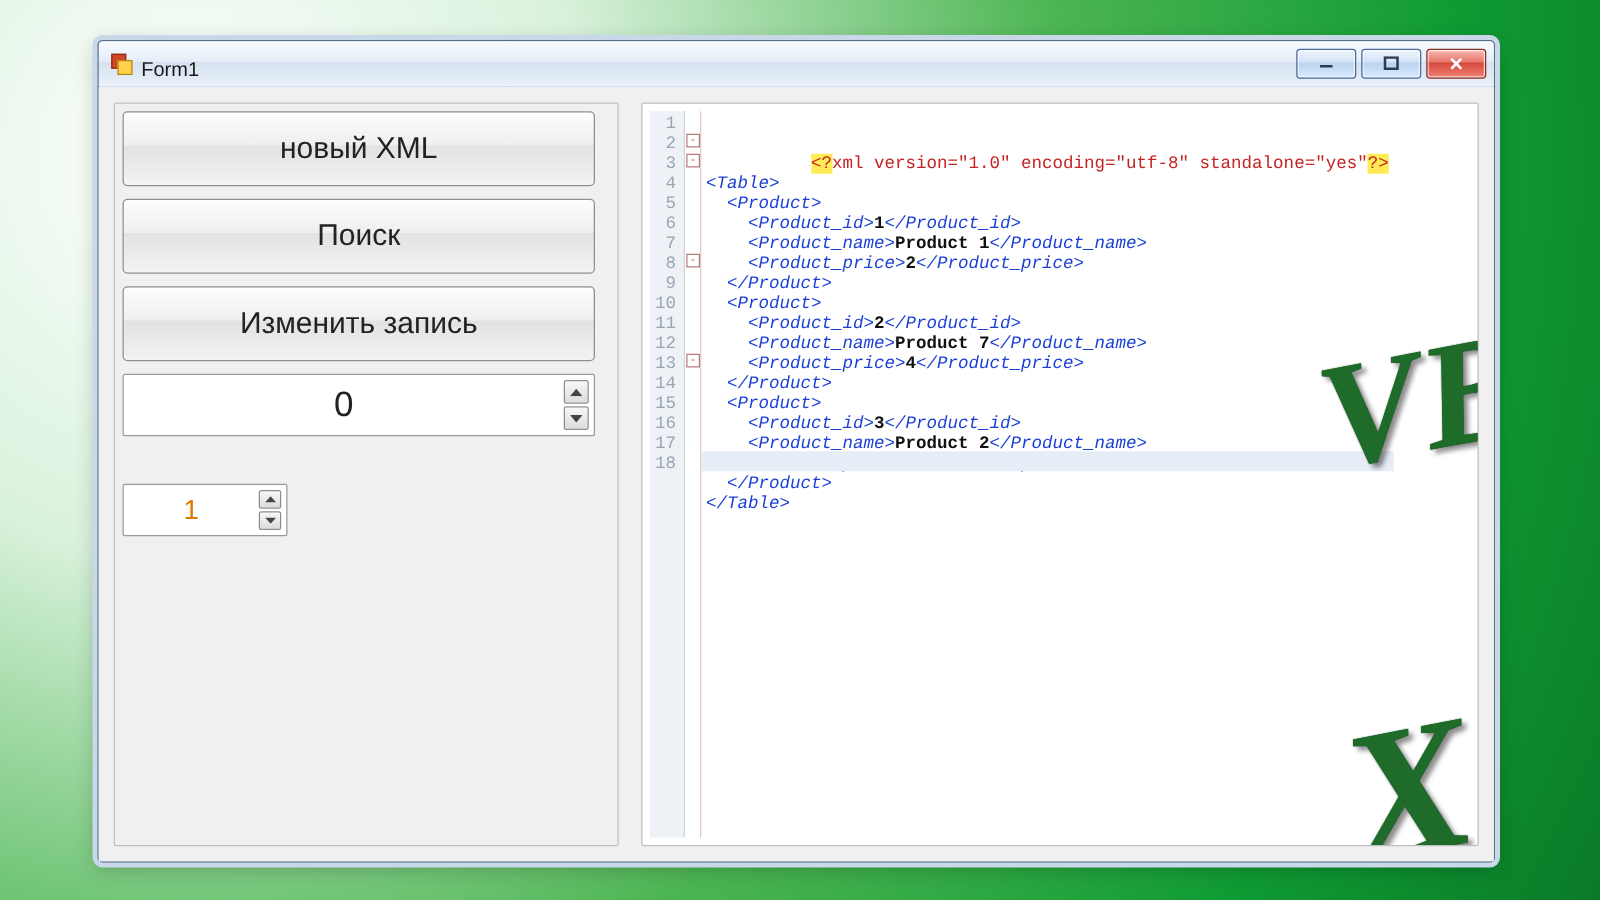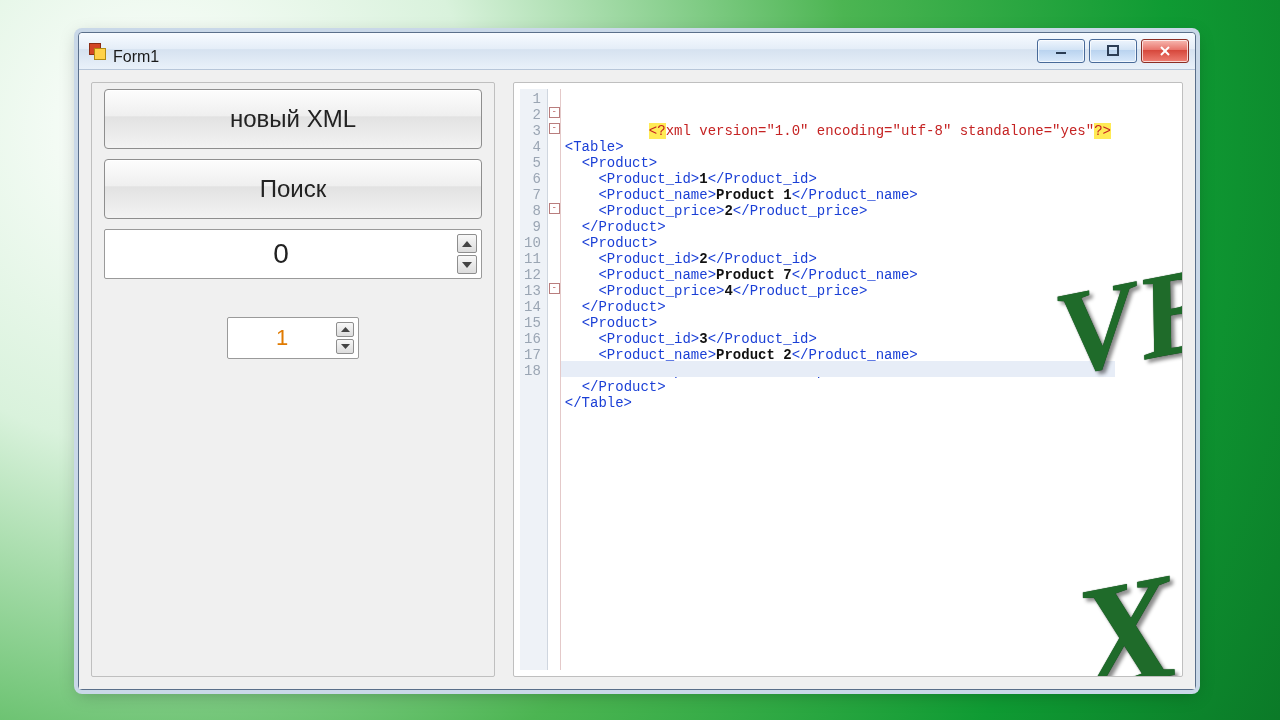--- a/index.html
+++ b/index.html
@@ -69,21 +69,20 @@
     gap:18px;
   }
   .left-panel {
     width:390px;
     border:1px solid #bfbfbf;
     background:#f0f0f0;
     padding:6px 6px 10px 6px;
     display:flex;
     flex-direction:column;
     gap:10px;
-    align-items:center;
     border-radius:2px;
   }
   .big-btn {
     width:376px; height:58px;
     border:1px solid #8e8e8e;
     border-radius:4px;
     background:linear-gradient(#fdfdfd,#efefef 45%,#e2e2e2 46%,#f3f3f3);
     font-size:24px; color:#222;
     display:flex; align-items:center; justify-content:center;
     box-shadow:0 1px 0 #fff inset;
@@ -144,21 +143,21 @@
   }
   .fold .mark {
     position:absolute; left:1px; width:9px; height:9px;
     border:1px solid #b97d7d; background:#fff; color:#b95d5d;
     font-size:9px; line-height:9px; text-align:center;
   }
   .code {
     padding:2px 4px; white-space:pre; color:#222;
     position:relative;
   }
-  .t-blue { color:#1a3fd6; }
+  .t-blue { color:#1a3fd6;font-style:italic; }
   .t-red  { color:#c52323; }
   .t-black{ color:#111; font-weight:bold; }
   .hl-yellow { background:#ffeb55; }
   .line-hl {
     position:absolute; left:0; right:0; height:16px; background:#e7edf7;
   }
   .overlay-text {
     position:absolute; pointer-events:none;
     font-family:"Georgia","Times New Roman",serif;
     font-style:italic; font-weight:800;
@@ -194,20 +193,21 @@
             <line x1="11" y1="2" x2="3" y2="10" stroke="#fff" stroke-width="2"></line>
           </svg>
         </div>
       </div>
     </div>
 
     <div class="client">
       <div class="left-panel">
         <div class="big-btn">новый XML</div>
         <div class="big-btn">Поиск</div>
+        <div class="big-btn">Изменить запись</div>
 
         <div class="numeric">
           <span class="val">0</span>
           <div class="spinners">
             <div class="spin">
                 <svg width="10" height="6">
                   <polygon points="5,0 10,6 0,6" fill="#444"></polygon>
                 </svg>
               </div>
             <div class="spin">

